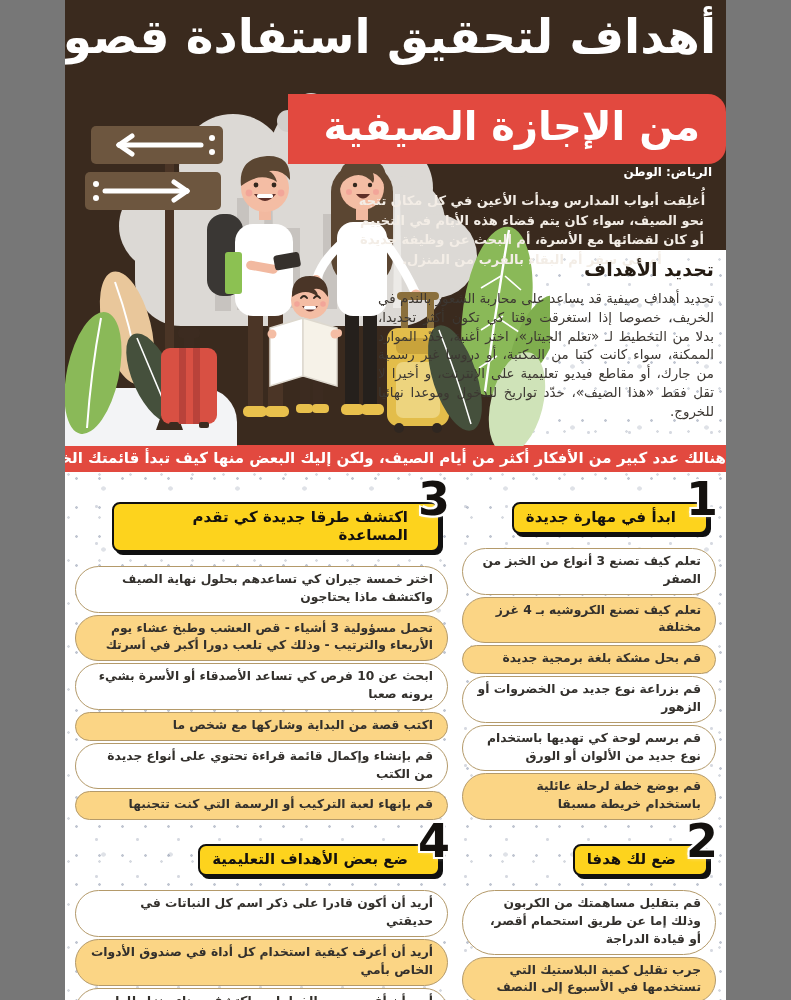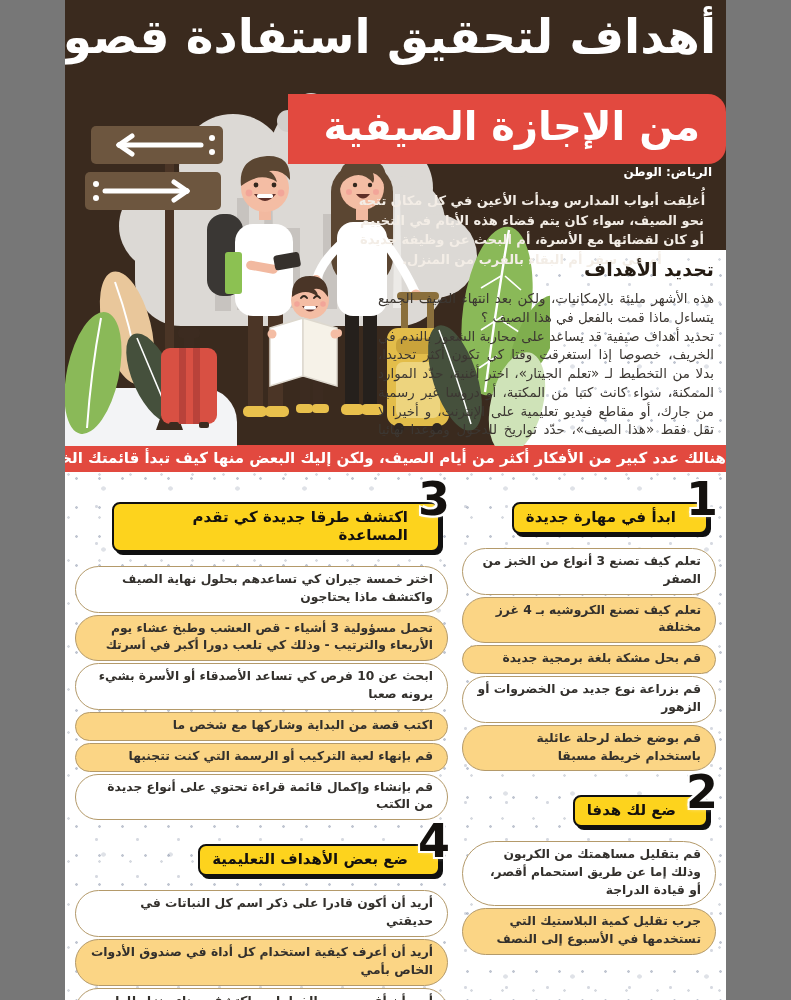--- a/index.html
+++ b/index.html
@@ -238,57 +238,57 @@
       </g>
     </svg>
 
     <h1 class="hero-title">أهداف لتحقيق استفادة قصوى</h1>
     <div class="title-badge">من الإجازة الصيفية</div>
     <div class="byline">الرياض: الوطن</div>
     <p class="intro">أُغلِقت أبواب المدارس وبدأت الأعين في كل مكان تتجه نحو الصيف، سواء كان يتم قضاء هذه الأيام في التخييم أو كان لقضائها مع الأسرة، أم البحث عن وظيفة جديدة أم في سفر أم البقاء بالقرب من المنزل.</p>
 
     <section class="define">
       <h2>تحديد الأهداف</h2>
-      <p>هذه الأشهر مليئة بالإمكانيات، ولكن بعد انتهاء الصيف الجميع يتساءل ماذا قمت بالفعل في هذا الصيف ؟</p>
       <p>تحديد أهداف صيفية قد يساعد على محاربة الشعور بالندم في الخريف، خصوصا إذا استغرقت وقتا كي تكون أكثر تحديدا، بدلا من التخطيط لـ «تعلم الجيتار»، اختر أغنية، حدّد الموارد الممكنة، سواء كانت كتبا من المكتبة، أو دروسا غير رسمية من جارك، أو مقاطع فيديو تعليمية على الإنترنت، و أخيرا لا تقل فقط «هذا الصيف»، حدّد تواريخ للدخول وموعدا نهائيا للخروج.</p>
     </section>
   </header>
 
   <div class="banner">هنالك عدد كبير من الأفكار أكثر من أيام الصيف، ولكن إليك البعض منها كيف تبدأ قائمتك الخاصة بك:</div>
 
   <main class="columns">
     <div class="col-right">
         <section class="goal-section">
           <div class="section-head"><span class="section-number">1</span><span class="section-title">ابدأ في مهارة جديدة</span></div>
           <div>
             <div class="pill">تعلم كيف تصنع 3 أنواع من الخبز من الصفر</div>
             <div class="pill yellow">تعلم كيف تصنع الكروشيه بـ 4 غرز مختلفة</div>
             <div class="pill yellow">قم بحل مشكة بلغة برمجية جديدة</div>
             <div class="pill">قم بزراعة نوع جديد من الخضروات أو الزهور</div>
+            <div class="pill">قم برسم لوحة كي تهديها باستخدام نوع جديد من الألوان أو الورق</div>
             <div class="pill yellow">قم بوضع خطة لرحلة عائلية باستخدام خريطة مسبقا</div>
           </div>
         </section>
         <section class="goal-section">
           <div class="section-head"><span class="section-number">2</span><span class="section-title">ضع لك هدفا</span></div>
           <div>
             <div class="pill">قم بتقليل مساهمتك من الكربون وذلك إما عن طريق استحمام أقصر، أو قيادة الدراجة</div>
             <div class="pill yellow">جرب تقليل كمية البلاستيك التي تستخدمها في الأسبوع إلى النصف</div>
           </div>
         </section>
       </div>
     <div class="col-left">
         <section class="goal-section">
           <div class="section-head"><span class="section-number">3</span><span class="section-title">اكتشف طرقا جديدة كي تقدم المساعدة</span></div>
           <div>
             <div class="pill">اختر خمسة جيران كي تساعدهم بحلول نهاية الصيف واكتشف ماذا يحتاجون</div>
             <div class="pill yellow">تحمل مسؤولية 3 أشياء - قص العشب وطبخ عشاء يوم الأربعاء والترتيب - وذلك كي تلعب دورا أكبر في أسرتك</div>
             <div class="pill">ابحث عن 10 فرص كي تساعد الأصدقاء أو الأسرة بشيء يرونه صعبا</div>
             <div class="pill yellow">اكتب قصة من البداية وشاركها مع شخص ما</div>
+            <div class="pill">قم بإنشاء وإكمال قائمة قراءة تحتوي على أنواع جديدة من الكتب</div>
             <div class="pill yellow">قم بإنهاء لعبة التركيب أو الرسمة التي كنت تتجنبها</div>
-            <div class="pill">قم بإنشاء وإكمال قائمة قراءة تحتوي على أنواع جديدة من الكتب</div>
           </div>
         </section>
         <section class="goal-section">
           <div class="section-head"><span class="section-number">4</span><span class="section-title">ضع بعض الأهداف التعليمية</span></div>
           <div>
             <div class="pill">أريد أن أكون قادرا على ذكر اسم كل النباتات في حديقتي</div>
             <div class="pill yellow">أريد أن أعرف كيفية استخدام كل أداة في صندوق الأدوات الخاص بأمي</div>
             <div class="pill">أريد أن أفهم جميع الخطوات واكتشف وبناء منزل للطيور من الصفر</div>
             <div class="pill yellow">أريد أن أكون قادرا على تقديم عرض لمدة 5 دقائق أمام الناس بدون أن تكون معي أي ملاحظات مكتوبة</div>
           </div>

